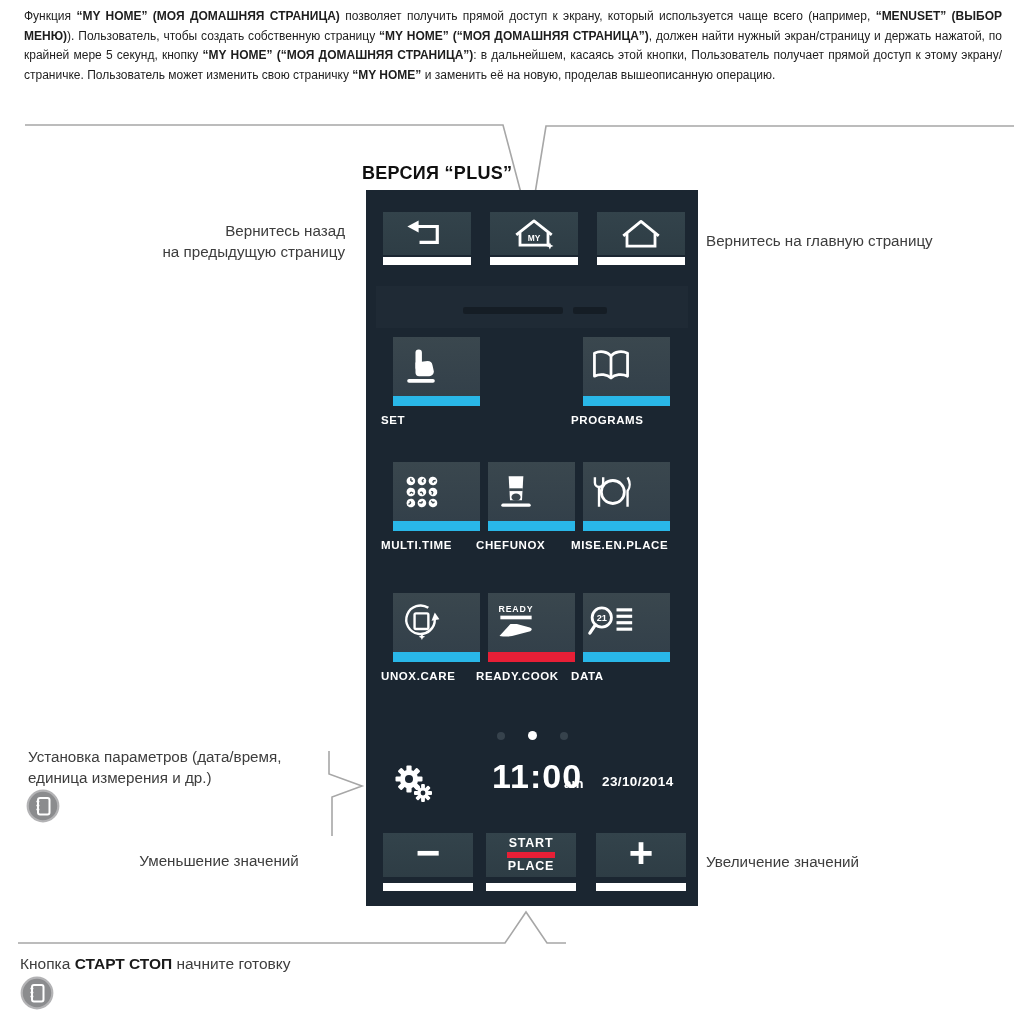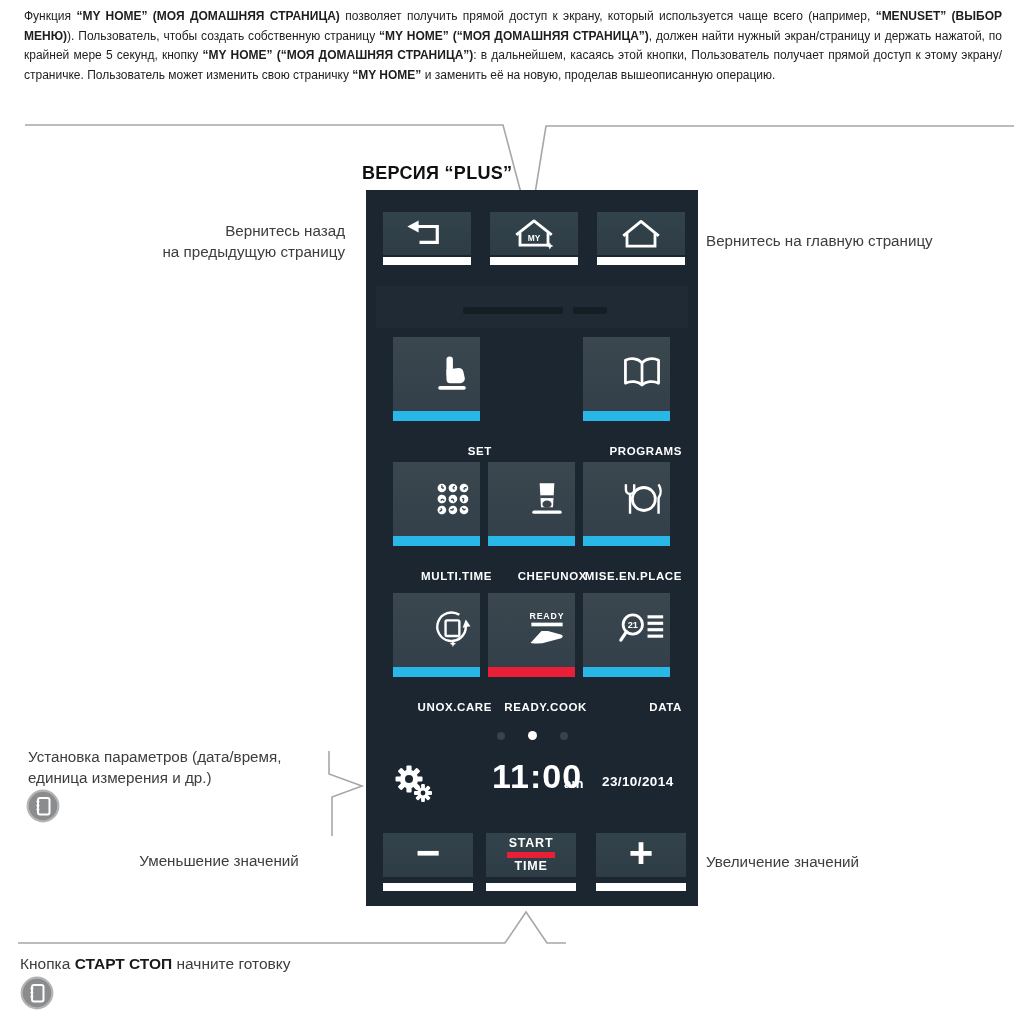--- a/index.html
+++ b/index.html
@@ -43,24 +43,24 @@
   .n1{left:17px}.n2{left:124px}.n3{left:231px}
 
   .ghost{position:absolute;left:10px;top:96px;width:312px;height:42px;background:rgba(255,255,255,.02)}
   .ghost i{position:absolute;display:block;background:rgba(0,0,0,.30);border-radius:2px;filter:blur(.7px)}
   .ghost .sm1{left:87px;top:21px;width:100px;height:7px}
   .ghost .sm2{left:197px;top:21px;width:34px;height:7px}
 
   .tile{position:absolute;width:87px;cursor:pointer}
   .r1{top:147px}.r2{top:272px}.r3{top:403px}
   .c1{left:27px}.c2{left:122px}.c3{left:217px}
-  .tile-face{width:87px;height:74px;background:linear-gradient(var(--tile-bg),#33404a);
-             display:flex;align-items:center;justify-content:flex-end}
+  .tile-face{width:87px;height:59px;background:linear-gradient(var(--tile-bg),#33404a);
+             display:flex;align-items:center;justify-content:flex-start}
   .tile-bar{width:87px;height:10px;background:var(--accent-cyan)}
-  .tile-label{position:relative;left:-12px;width:111px;margin-top:24px;text-align:right;color:#fff;
+  .tile-label{position:relative;left:-12px;width:111px;margin-top:8px;text-align:left;color:#fff;
               font-size:11.5px;font-weight:700;letter-spacing:.6px}
 
   .dots{position:absolute;left:0;top:541px;width:332px;display:flex;justify-content:center;align-items:center;gap:23px}
   .dot{width:8px;height:8px;border-radius:50%;background:#36424c;cursor:pointer}
   .dot.active{width:9px;height:9px;background:#fff}
 
   .gear{position:absolute;left:25px;top:574px;cursor:pointer}
   .time{position:absolute;left:126px;top:567px;color:#fff;font-size:34px;font-weight:700;letter-spacing:1px}
   .meridiem{position:absolute;left:198px;top:586px;color:#fff;font-size:13.5px;font-weight:700}
   .date{position:absolute;left:236px;top:584px;color:#fff;font-size:13.5px;font-weight:700;letter-spacing:.4px}
@@ -353,21 +353,21 @@
     <div class="time">11:00</div>
     <div class="meridiem">am</div>
     <div class="date">23/10/2014</div>
 
     <div class="ctl k1">
       <span class="glyph">−</span>
     </div>
     <div class="ctl k2 startstop">
       <span class="ss">START</span>
       <i class="redbar"></i>
-      <span class="ss">TIME</span>
+      <span class="ss">PLACE</span>
     </div>
     <div class="ctl k3">
       <span class="glyph">+</span>
     </div>
     <div class="ctlbar k1"></div>
     <div class="ctlbar k2"></div>
     <div class="ctlbar k3"></div>
 
   </div>
 </div>

